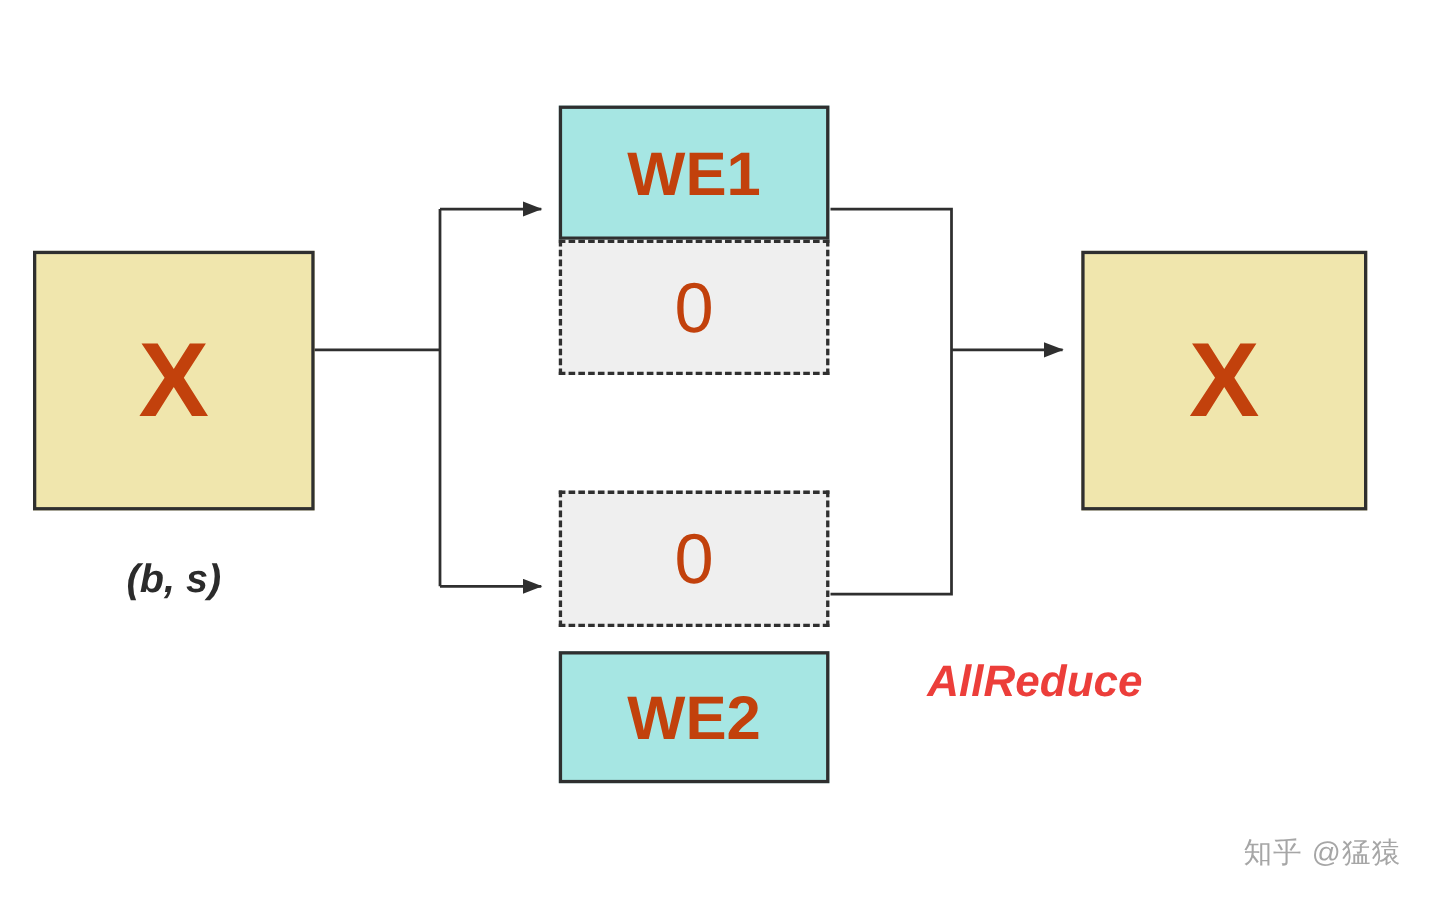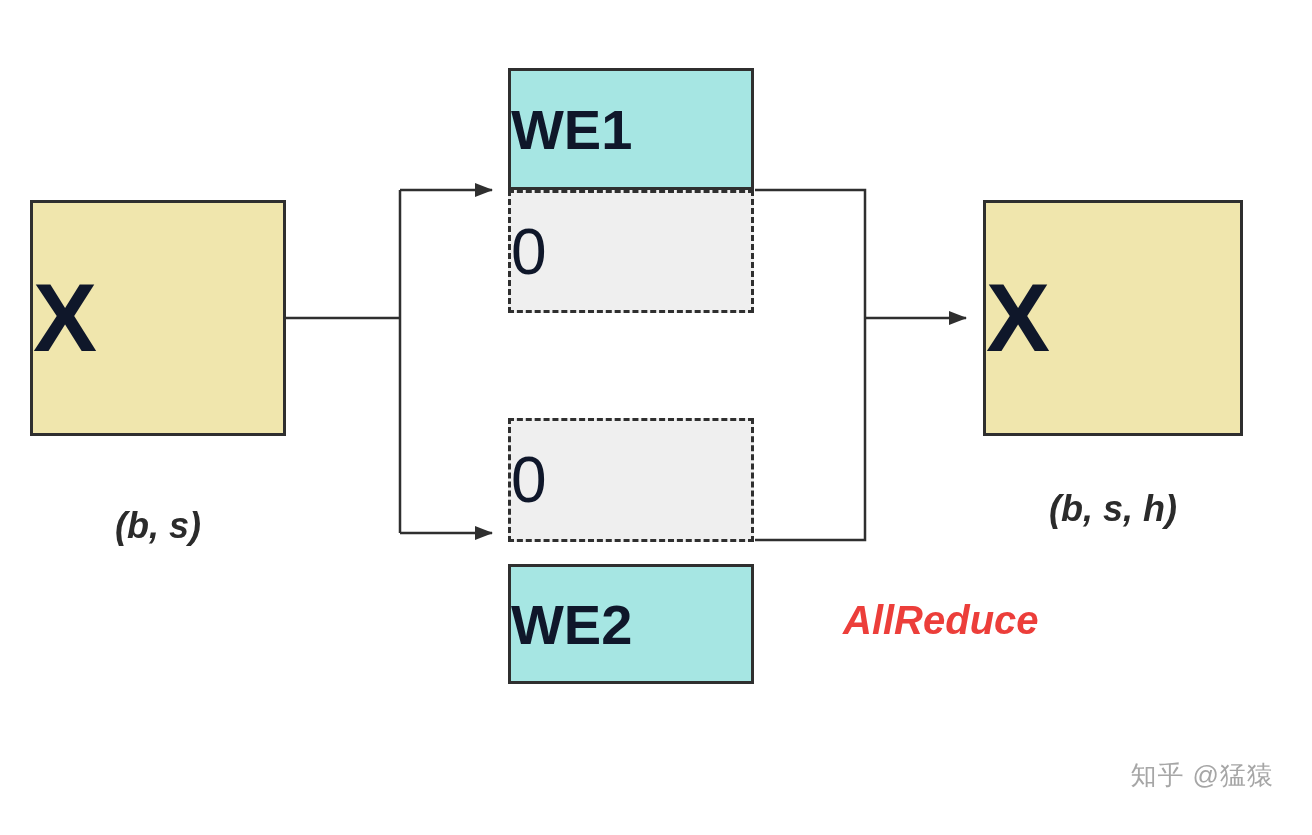--- a/index.html
+++ b/index.html
@@ -13,22 +13,23 @@
     width: 1312px;
     height: 835px;
     background: #ffffff;
     overflow: hidden;
   }
   .box {
     position: absolute;
     box-sizing: border-box;
     display: flex;
     align-items: center;
-    justify-content: flex-start;
-    color: #0f172a;
+    justify-content: center;
+    color: #c2410c;
+    margin-top: 28px;
   }
   .yellow-node {
     background: #f0e6ad;
     border: 3px solid #2f2f2f;
     font-size: 96px;
     font-weight: 600;
   }
   .cyan-node {
     background: #a6e6e3;
     border: 3px solid #2f2f2f;
@@ -109,18 +110,17 @@
   <div class="box dashed-node" style="left:508px; top:418px; width:246px; height:124px;">
     <span>0</span>
   </div>
   <div class="box cyan-node" style="left:508px; top:564px; width:246px; height:120px;">
     <span>WE2</span>
   </div>
 
   <div class="box yellow-node" style="left:983px; top:200px; width:260px; height:236px;">
     <span>X</span>
   </div>
-  <div class="shape-label" style="left:983px; top:488px; width:260px;">(b, s, h)</div>
 
   <div class="allreduce">AllReduce</div>
   <div class="watermark">知乎 @猛猿</div>
 
 </div>
 
 </body></html>

